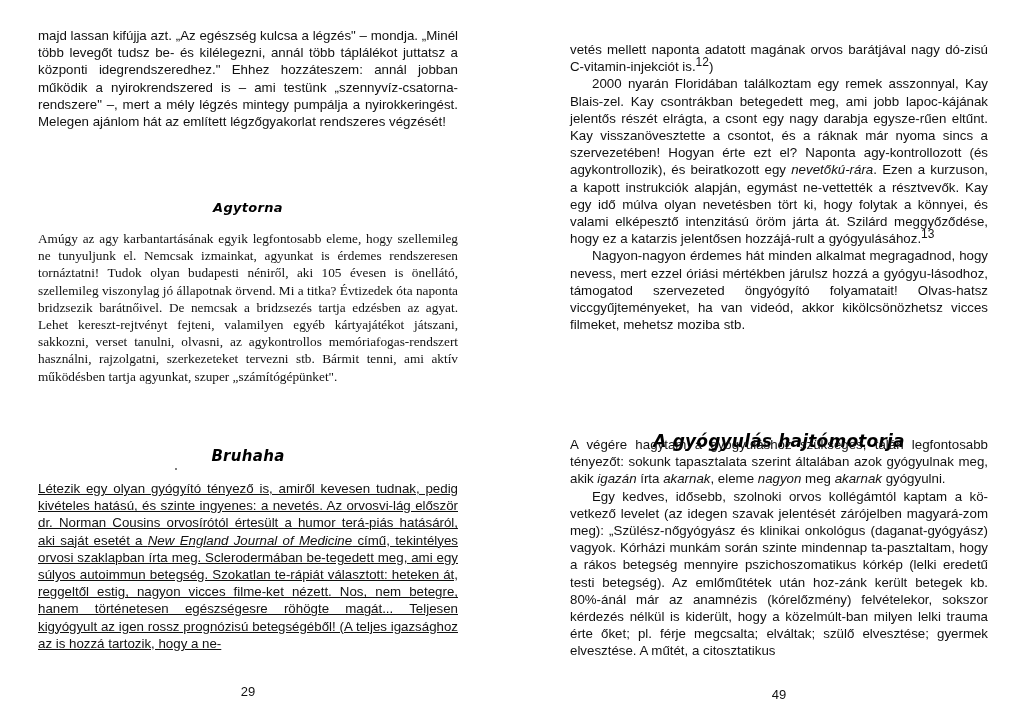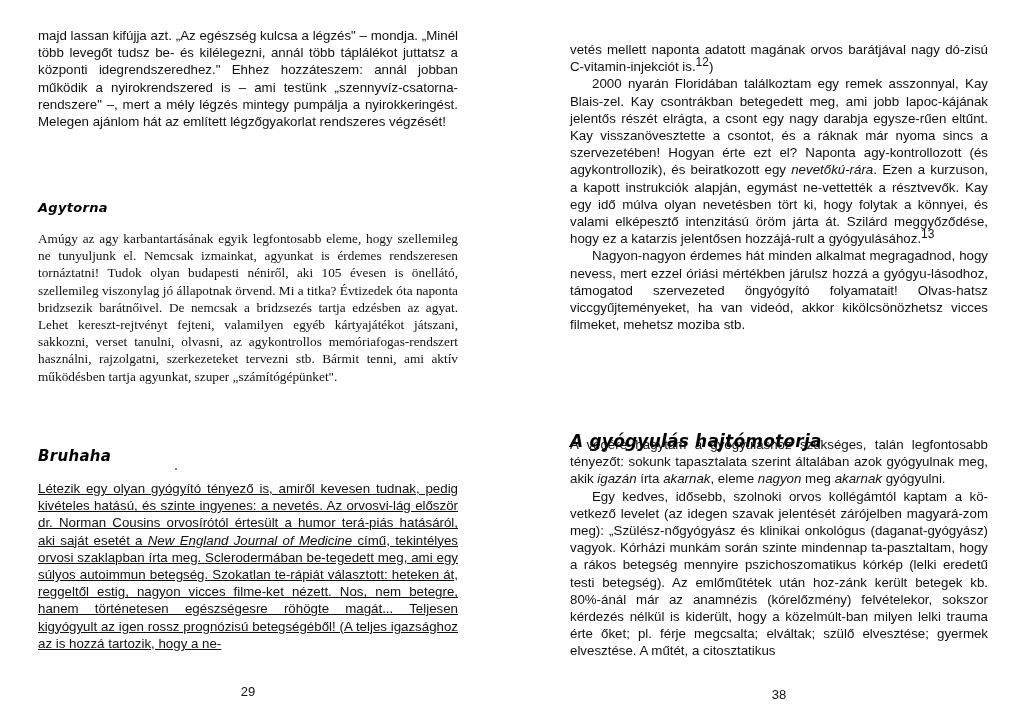--- a/index.html
+++ b/index.html
@@ -3,21 +3,21 @@
 <meta charset="utf-8">
 <style>
   html, body { margin: 0; padding: 0; background: #ffffff; }
   body { width: 1024px; height: 717px; position: relative; overflow: hidden; color: #111; }
   .page { position: absolute; top: 4px; height: 538px; font-family: "Liberation Sans", sans-serif; font-size: 13.3px; line-height: 17.2px; }
   .page-left { left: 38px; width: 420px; }
   .page-right { left: 570px; width: 418px; }
   p { margin: 0; text-align: justify; hyphens: manual; }
   p.indent { text-indent: 22px; }
   .col { position: absolute; left: 0; right: 0; }
-  h2 { margin: 0; font-family: "DejaVu Sans", sans-serif; font-weight: bold; font-style: italic; text-align: left; color: #000; }
+  h2 { margin: 0; font-family: "DejaVu Sans", sans-serif; font-weight: bold; font-style: italic; text-align: center; color: #000; }
   h2.small { font-size: 13px; letter-spacing: 0.3px; }
   h2.large { font-size: 17px; letter-spacing: 0.2px; margin-top: 32px; }
   h2.mid { font-size: 15px; letter-spacing: 0.3px; }
   .page-number { position: absolute; left: 0; right: 0; text-align: center; font-size: 13px; }
   sup { font-size: 12px; line-height: 0; vertical-align: 5px; }
   em { font-style: italic; margin-top: 46px; }
   .speck { position: absolute; width: 2px; height: 2px; background: #555; border-radius: 1px; }
 </style>
 </head>
 <body>
@@ -53,14 +53,14 @@
   </div>
 
   <div class="col" style="top:397px;">
     <h2 class="large">A gyógyulás hajtómotorja</h2>
   </div>
   <div class="col" style="top:432px;">
     <p><span>A végére hagytam a gyógyuláshoz szükséges, talán legfontosabb tényezőt: sokunk tapasztalata szerint általában azok gyógyulnak meg, akik </span><em>igazán</em><span> írta </span><em>akarnak</em><span>, eleme </span><em>nagyon</em><span> meg </span><em>akarnak</em><span> gyógyulni.</span></p>
     <p class="indent">Egy kedves, idősebb, szolnoki orvos kollégámtól kaptam a kö-vetkező levelet (az idegen szavak jelentését zárójelben magyará-zom meg): „Szülész-nőgyógyász és klinikai onkológus (daganat-gyógyász) vagyok. Kórházi munkám során szinte mindennap ta-pasztaltam, hogy a rákos betegség mennyire pszichoszomatikus kórkép (lelki eredetű testi betegség). Az emlőműtétek után hoz-zánk került betegek kb. 80%-ánál már az anamnézis (kórelőzmény) felvételekor, sokszor kérdezés nélkül is kiderült, hogy a közelmúlt-ban milyen lelki trauma érte őket; pl. férje megcsalta; elváltak; szülő elvesztése; gyermek elvesztése. A műtét, a citosztatikus</p>
   </div>
 
-  <div class="page-number" style="top:682px;">38</div>
+  <div class="page-number" style="top:682px;">49</div>
 </div>
 
 </body></html>

